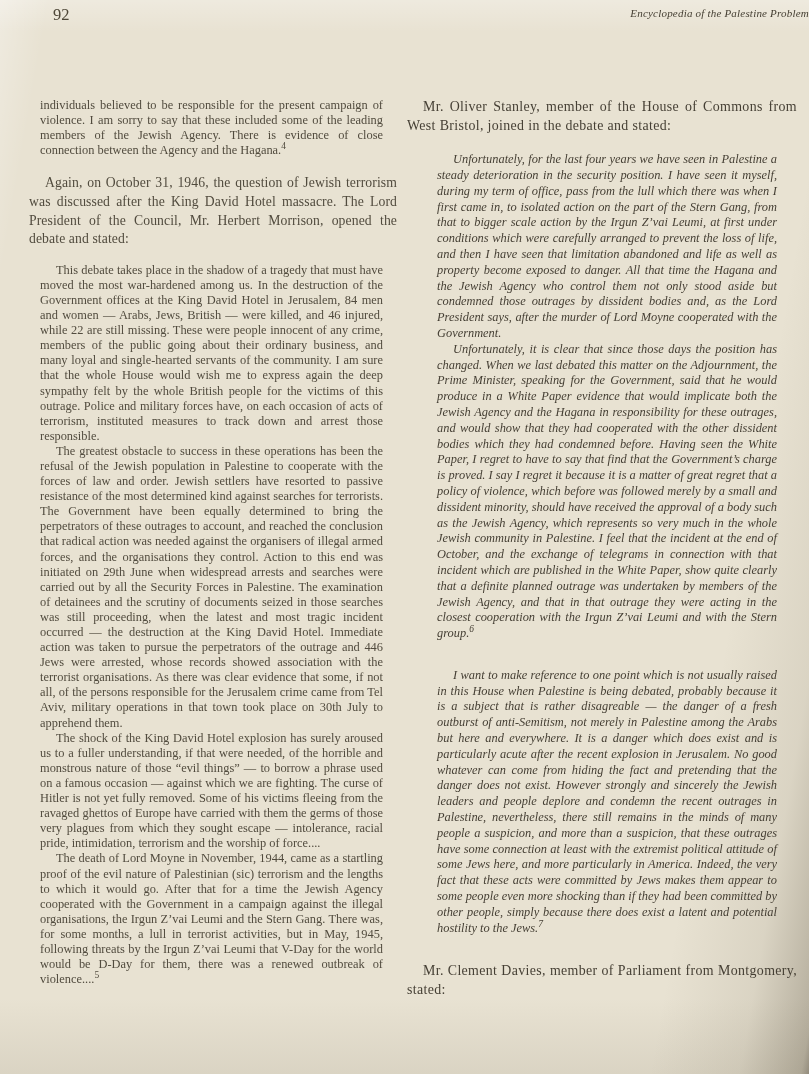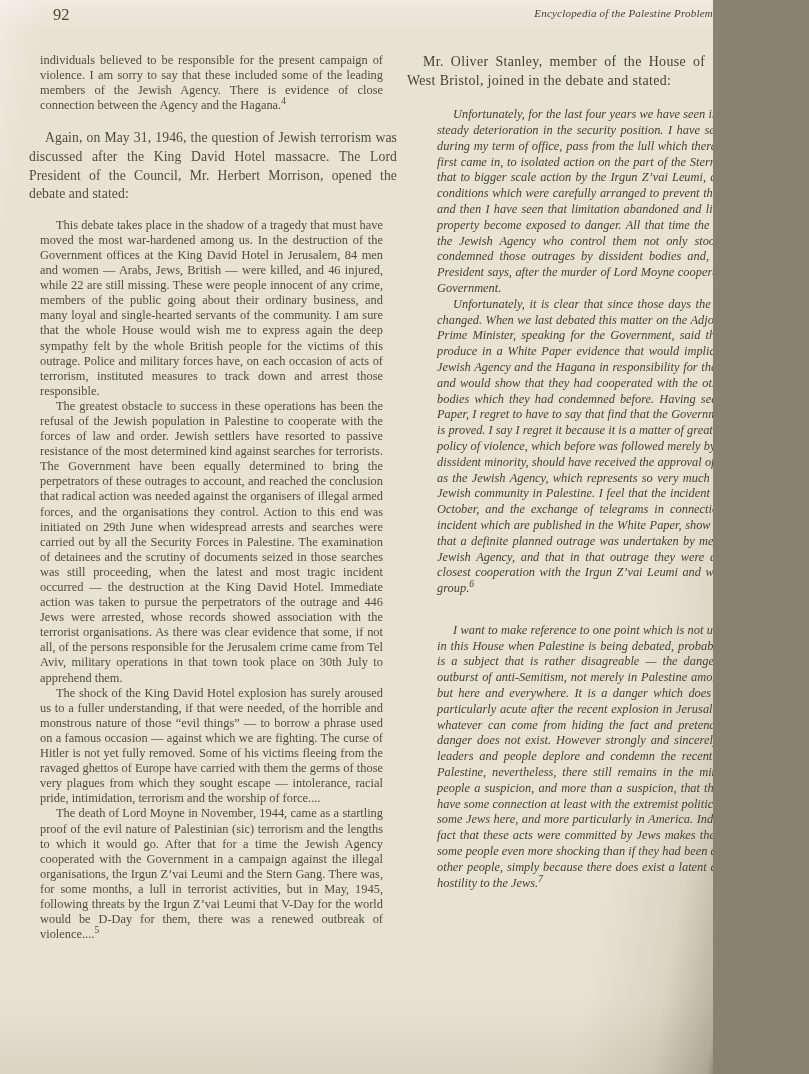--- a/index.html
+++ b/index.html
@@ -2,21 +2,21 @@
 <html><head>
 <meta charset="utf-8">
 <style>
   html, body {
     margin: 0;
     padding: 0;
     background: #8a8271;
   }
   .page {
     position: relative;
-    width: 713px;
+    width: 809px;
     height: 1074px;
     overflow: hidden;
     box-sizing: border-box;
     font-family: "Liberation Serif", "DejaVu Serif", serif;
     color: #4a443a;
     background:
       linear-gradient(100deg,
         rgba(255,255,255,0.30) 0%,
         rgba(255,255,255,0.00) 5%,
         rgba(0,0,0,0.00) 84%,
@@ -49,20 +49,21 @@
     letter-spacing: 0.2px;
     color: #443e32;
   }
   .columns {
     display: flex;
     padding: 19px 12px 0 29px;
     gap: 10px;
   }
   .col {
     flex: none;
+    margin-top: 45px;
   }
   .col-left  { width: 368px; color: #514b3e; }
   .col-right { width: 390px; color: #453f34; }
 
   p { margin: 0; text-align: justify; }
 
   .body-para {
     font-size: 13.7px;
     line-height: 18.6px;
     text-indent: 16px;
@@ -106,42 +107,43 @@
   </div>
 
   <div class="columns">
 
     <div class="col col-left">
 
       <div class="quote-block first">
         <p class="no-indent"><span>individuals believed to be responsible for the present campaign of violence. I am sorry to say that these included some of the leading members of the Jewish Agency. There is evidence of close connection between the Agency and the Hagana.</span><sup class="fn">4</sup></p>
       </div>
 
-      <p class="body-para"><span>Again, on May 31, 1946, the question of Jewish terrorism was discussed after the King David Hotel massacre. The Lord President of the Council, Mr. Herbert Morrison, opened the debate and stated:</span></p>
+      <p class="body-para"><span>Again, on October 31, 1946, the question of Jewish terrorism was discussed after the King David Hotel massacre. The Lord President of the Council, Mr. Herbert Morrison, opened the debate and stated:</span></p>
 
       <div class="quote-block">
         <p><span>This debate takes place in the shadow of a tragedy that must have moved the most war-hardened among us. In the destruction of the Government offices at the King David Hotel in Jerusalem, 84 men and women — Arabs, Jews, British — were killed, and 46 injured, while 22 are still missing. These were people innocent of any crime, members of the public going about their ordinary business, and many loyal and single-hearted servants of the community. I am sure that the whole House would wish me to express again the deep sympathy felt by the whole British people for the victims of this outrage. Police and military forces have, on each occasion of acts of terrorism, instituted measures to track down and arrest those responsible.</span></p>
         <p><span>The greatest obstacle to success in these operations has been the refusal of the Jewish population in Palestine to cooperate with the forces of law and order. Jewish settlers have resorted to passive resistance of the most determined kind against searches for terrorists. The Government have been equally determined to bring the perpetrators of these outrages to account, and reached the conclusion that radical action was needed against the organisers of illegal armed forces, and the organisations they control. Action to this end was initiated on 29th June when widespread arrests and searches were carried out by all the Security Forces in Palestine. The examination of detainees and the scrutiny of documents seized in those searches was still proceeding, when the latest and most tragic incident occurred — the destruction at the King David Hotel. Immediate action was taken to pursue the perpetrators of the outrage and 446 Jews were arrested, whose records showed association with the terrorist organisations. As there was clear evidence that some, if not all, of the persons responsible for the Jerusalem crime came from Tel Aviv, military operations in that town took place on 30th July to apprehend them.</span></p>
         <p><span>The shock of the King David Hotel explosion has surely aroused us to a fuller understanding, if that were needed, of the horrible and monstrous nature of those “evil things” — to borrow a phrase used on a famous occasion — against which we are fighting. The curse of Hitler is not yet fully removed. Some of his victims fleeing from the ravaged ghettos of Europe have carried with them the germs of those very plagues from which they sought escape — intolerance, racial pride, intimidation, terrorism and the worship of force....</span></p>
         <p><span>The death of Lord Moyne in November, 1944, came as a startling proof of the evil nature of Palestinian (sic) terrorism and the lengths to which it would go. After that for a time the Jewish Agency cooperated with the Government in a campaign against the illegal organisations, the Irgun Z’vai Leumi and the Stern Gang. There was, for some months, a lull in terrorist activities, but in May, 1945, following threats by the Irgun Z’vai Leumi that V-Day for the world would be D-Day for them, there was a renewed outbreak of violence....</span><sup class="fn">5</sup></p>
       </div>
 
     </div>
 
     <div class="col col-right">
 
-      <p class="body-para"><span>Mr. Oliver Stanley, member of the House of Security from West Bristol, joined in the debate and stated:</span></p>
+      <p class="body-para"><span>Mr. Oliver Stanley, member of the House of Commons from West Bristol, joined in the debate and stated:</span></p>
 
       <div class="quote-block">
         <p><span>Unfortunately, for the last four years we have seen in Palestine a steady deterioration in the security position. I have seen it myself, during my term of office, pass from the lull which there was when I first came in, to isolated action on the part of the Stern Gang, from that to bigger scale action by the Irgun Z’vai Leumi, at first under conditions which were carefully arranged to prevent the loss of life, and then I have seen that limitation abandoned and life as well as property become exposed to danger. All that time the Hagana and the Jewish Agency who control them not only stood aside but condemned those outrages by dissident bodies and, as the Lord President says, after the murder of Lord Moyne cooperated with the Government.</span></p>
         <p><span>Unfortunately, it is clear that since those days the position has changed. When we last debated this matter on the Adjournment, the Prime Minister, speaking for the Government, said that he would produce in a White Paper evidence that would implicate both the Jewish Agency and the Hagana in responsibility for these outrages, and would show that they had cooperated with the other dissident bodies which they had condemned before. Having seen the White Paper, I regret to have to say that find that the Government’s charge is proved. I say I regret it because it is a matter of great regret that a policy of violence, which before was followed merely by a small and dissident minority, should have received the approval of a body such as the Jewish Agency, which represents so very much in the whole Jewish community in Palestine. I feel that the incident at the end of October, and the exchange of telegrams in connection with that incident which are published in the White Paper, show quite clearly that a definite planned outrage was undertaken by members of the Jewish Agency, and that in that outrage they were acting in the closest cooperation with the Irgun Z’vai Leumi and with the Stern group.</span><sup class="fn">6</sup></p>
       </div>
 
 
       <div class="quote-block">
         <p><span>I want to make reference to one point which is not usually raised in this House when Palestine is being debated, probably because it is a subject that is rather disagreable — the danger of a fresh outburst of anti-Semitism, not merely in Palestine among the Arabs but here and everywhere. It is a danger which does exist and is particularly acute after the recent explosion in Jerusalem. No good whatever can come from hiding the fact and pretending that the danger does not exist. However strongly and sincerely the Jewish leaders and people deplore and condemn the recent outrages in Palestine, nevertheless, there still remains in the minds of many people a suspicion, and more than a suspicion, that these outrages have some connection at least with the extremist political attitude of some Jews here, and more particularly in America. Indeed, the very fact that these acts were committed by Jews makes them appear to some people even more shocking than if they had been committed by other people, simply because there does exist a latent and potential hostility to the Jews.</span><sup class="fn">7</sup></p>
       </div>
 
+      <p class="body-para"><span>Mr. Clement Davies, member of Parliament from Montgomery, stated:</span></p>
 
     </div>
 
   </div>
 </div>
 
 </body></html>

